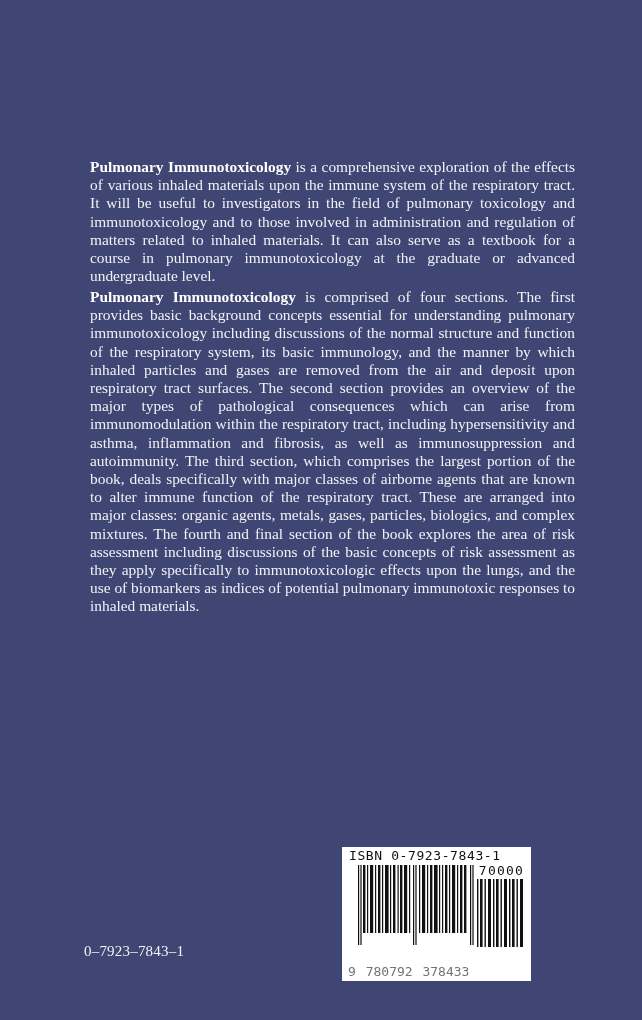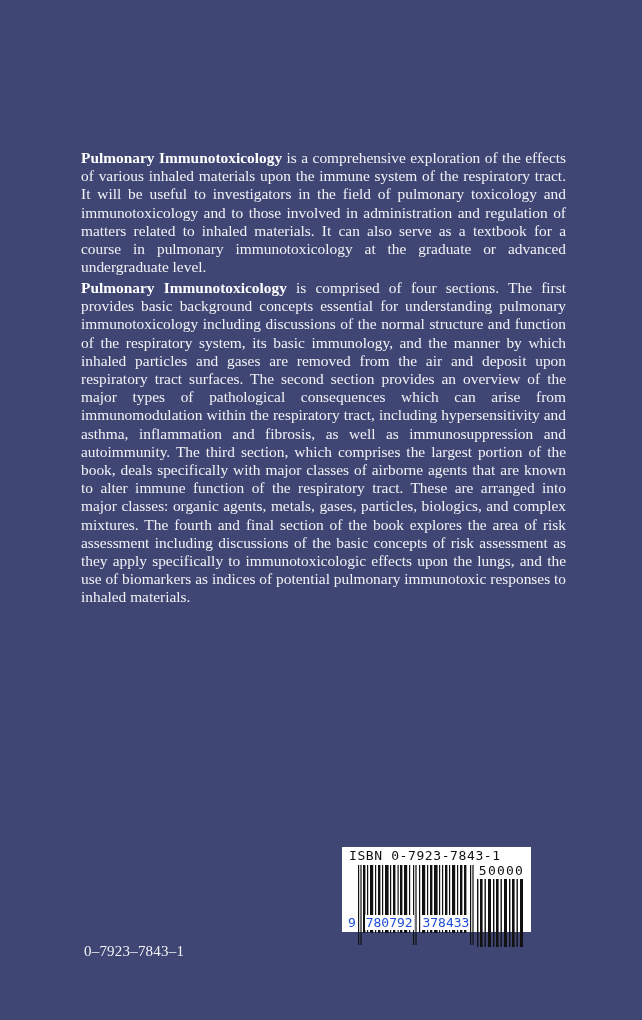--- a/index.html
+++ b/index.html
@@ -16,21 +16,21 @@
       color: #f2f2f6;
     }
     .blurb {
       position: absolute;
       left: 78px;
       width: 485px;
       font-size: 15.4px;
       line-height: 18.2px;
       text-align: justify;
       text-align-last: left;
-      margin: 3px;
+      margin: 12px;
     }
     .blurb b {
       font-weight: bold;
       color: #ffffff;
     }
     #para1 { top: 146px; }
     #para2 { top: 276px; }
 
     .isbn-left {
       position: absolute;
@@ -39,21 +39,21 @@
       font-size: 15px;
       letter-spacing: 0.2px;
       color: #f2f2f6;
     }
 
     .barcode-box {
       position: absolute;
       left: 342px;
       top: 847px;
       width: 189px;
-      height: 85px;
+      height: 134px;
       background: #ffffff;
       box-sizing: border-box;
     }
     .bc-isbn {
       position: absolute;
       left: 7px;
       top: 1px;
       font-family: "DejaVu Sans Mono", "Liberation Mono", monospace;
       font-size: 13px;
       letter-spacing: 0.6px;
@@ -82,38 +82,38 @@
       top: 32px;
       width: 48px;
       height: 68px;
     }
     .bc-digits {
       position: absolute;
       left: 5px;
       bottom: 2px;
       font-family: "DejaVu Sans Mono", "Liberation Mono", monospace;
       font-size: 13px;
-      color: #1d4ed8;
+      color: #737373;
       background: transparent;
       white-space: nowrap;
     }
     .bc-digits span { background: #fff; padding: 0 1px; }
   </style>
 </head>
 <body>
 
 <p class="blurb" id="para1"><b>Pulmonary Immunotoxicology</b><span> is a comprehensive exploration of the effects of various inhaled materials upon the immune system of the respiratory tract. It will be useful to investigators in the field of pulmonary toxicology and immunotoxicology and to those involved in administration and regulation of matters related to inhaled materials. It can also serve as a textbook for a course in pulmonary immunotoxicology at the graduate or advanced undergraduate level.</span></p>
 
 <p class="blurb" id="para2"><b>Pulmonary Immunotoxicology</b><span> is comprised of four sections. The first provides basic background concepts essential for understanding pulmonary immunotoxicology including discussions of the normal structure and function of the respiratory system, its basic immunology, and the manner by which inhaled particles and gases are removed from the air and deposit upon respiratory tract surfaces. The second section provides an overview of the major types of pathological consequences which can arise from immunomodulation within the respiratory tract, including hypersensitivity and asthma, inflammation and fibrosis, as well as immunosuppression and autoimmunity. The third section, which comprises the largest portion of the book, deals specifically with major classes of airborne agents that are known to alter immune function of the respiratory tract. These are arranged into major classes: organic agents, metals, gases, particles, biologics, and complex mixtures. The fourth and final section of the book explores the area of risk assessment including discussions of the basic concepts of risk assessment as they apply specifically to immunotoxicologic effects upon the lungs, and the use of biomarkers as indices of potential pulmonary immunotoxic responses to inhaled materials.</span></p>
 
 <div class="isbn-left">0–7923–7843–1</div>
 
 <div class="barcode-box">
   <div class="bc-isbn">ISBN 0-7923-7843-1</div>
-  <div class="bc-price">50000</div>
+  <div class="bc-price">70000</div>
   <svg class="bc-main" viewBox="0 0 116 80" preserveAspectRatio="none">
     <g fill="#111">
       <rect x="0" y="0" width="1.2" height="80"></rect>
         <rect x="2.4" y="0" width="1.2" height="80"></rect>
       <rect x="5" y="0" width="2.4" height="68"></rect>
         <rect x="9" y="0" width="1.2" height="68"></rect>
       <rect x="12" y="0" width="3.2" height="68"></rect>
         <rect x="17" y="0" width="1.2" height="68"></rect>
       <rect x="20" y="0" width="2.4" height="68"></rect>
         <rect x="24" y="0" width="1.2" height="68"></rect>

